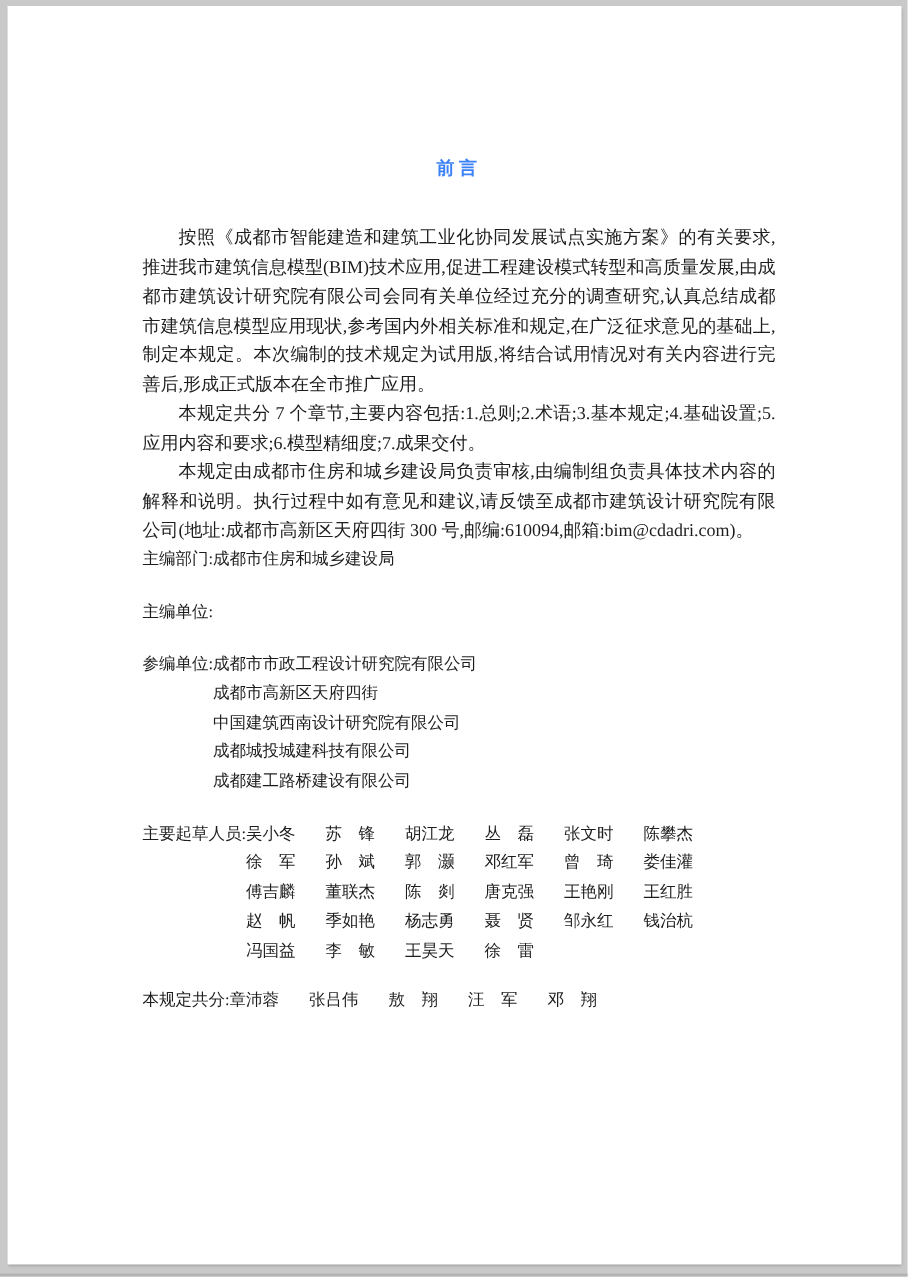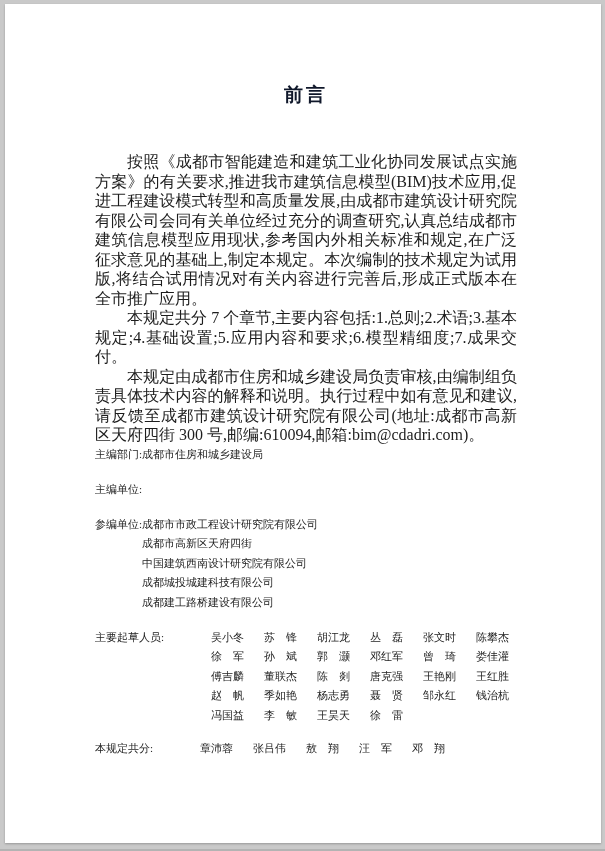--- a/index.html
+++ b/index.html
@@ -15,43 +15,43 @@
     position: absolute;
     left: 5px; top: 4px;
     width: 596px; height: 839px;
     background: #ffffff;
     box-shadow: 0 1px 2px rgba(0,0,0,0.25);
     overflow: hidden;
   }
   .content { padding: 0 84px 0 90px; }
 
   .doc-title {
-    margin-top: 78px;
+    margin-top: 100px;
     text-align: center;
-    font-size: 19px;
+    font-size: 12px;
     font-weight: bold;
     letter-spacing: 3px;
-    color: #0f172a;
+    color: #3b82f6;
   }
 
   .body-text {
-    margin-top: 44px;
-    font-size: 16px;
+    margin-top: 28px;
+    font-size: 12px;
     line-height: 19.5px;
     text-align: justify;
   }
   .body-text p { text-indent: 2em; }
 
   .sections { font-size: 11px; line-height: 19.5px; }
   .section { display: flex; margin-bottom: 15.5px; }
   .section .label { flex: none; white-space: nowrap; }
   .section .values { display: block; }
   .section .values div { white-space: nowrap; }
 
-  .people-block { display: flex; font-size: 11px; line-height: 19.5px; gap: 47px; }
+  .people-block { display: flex; font-size: 11px; line-height: 19.5px; }
   .people-block .label { flex: none; white-space: nowrap; }
   .drafters { margin-top: 14px; }
   .reviewers { margin-top: 14px; }
   .name-grid {
     display: grid;
     grid-template-columns: repeat(6, 53px);
   }
   .name-grid.cols5 { grid-template-columns: repeat(5, 53px); }
   .name-grid span { white-space: pre; }
 

